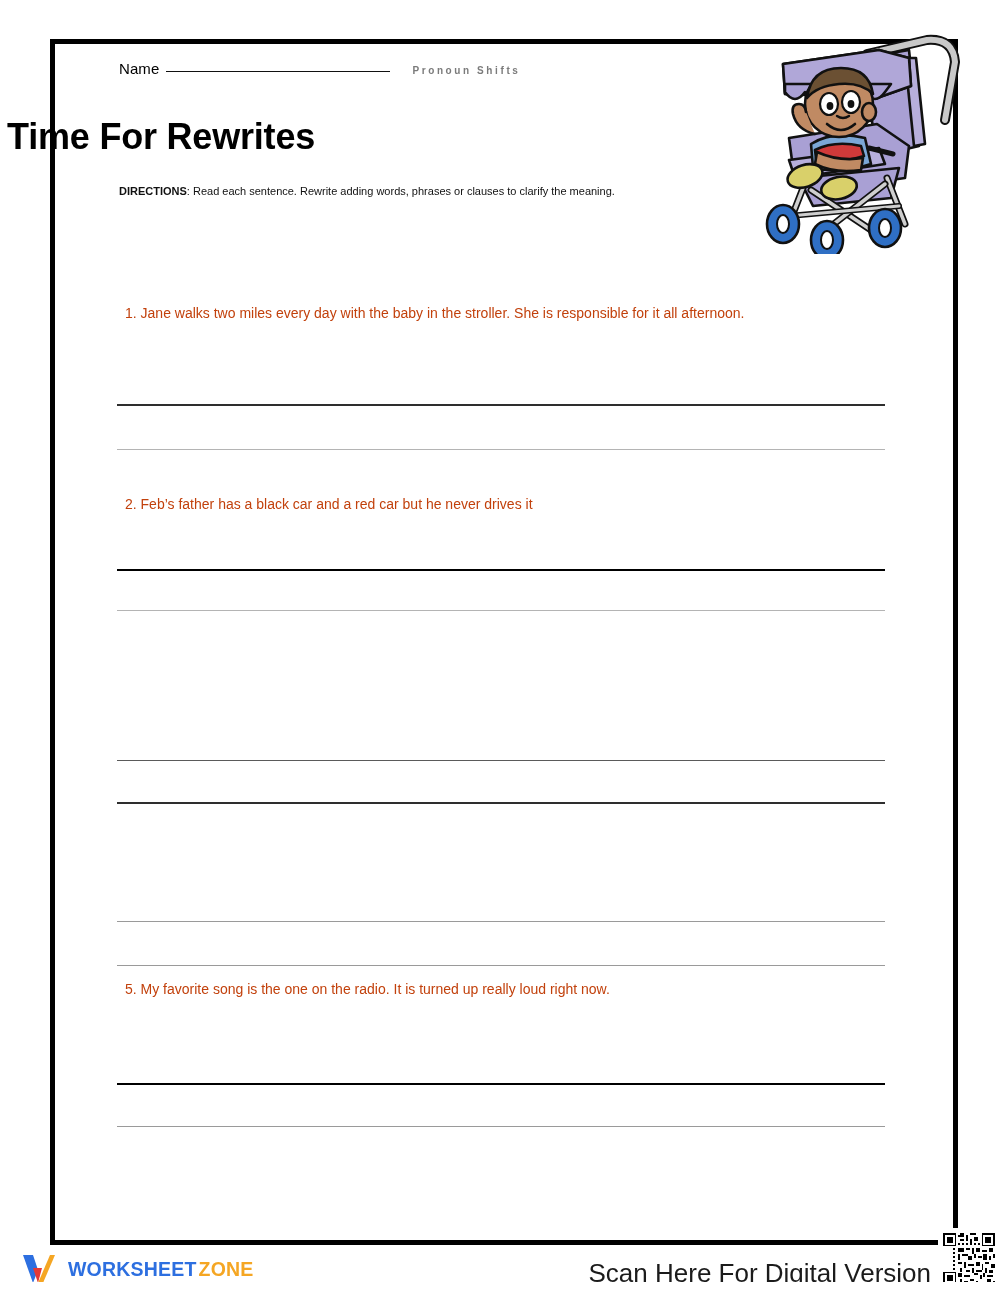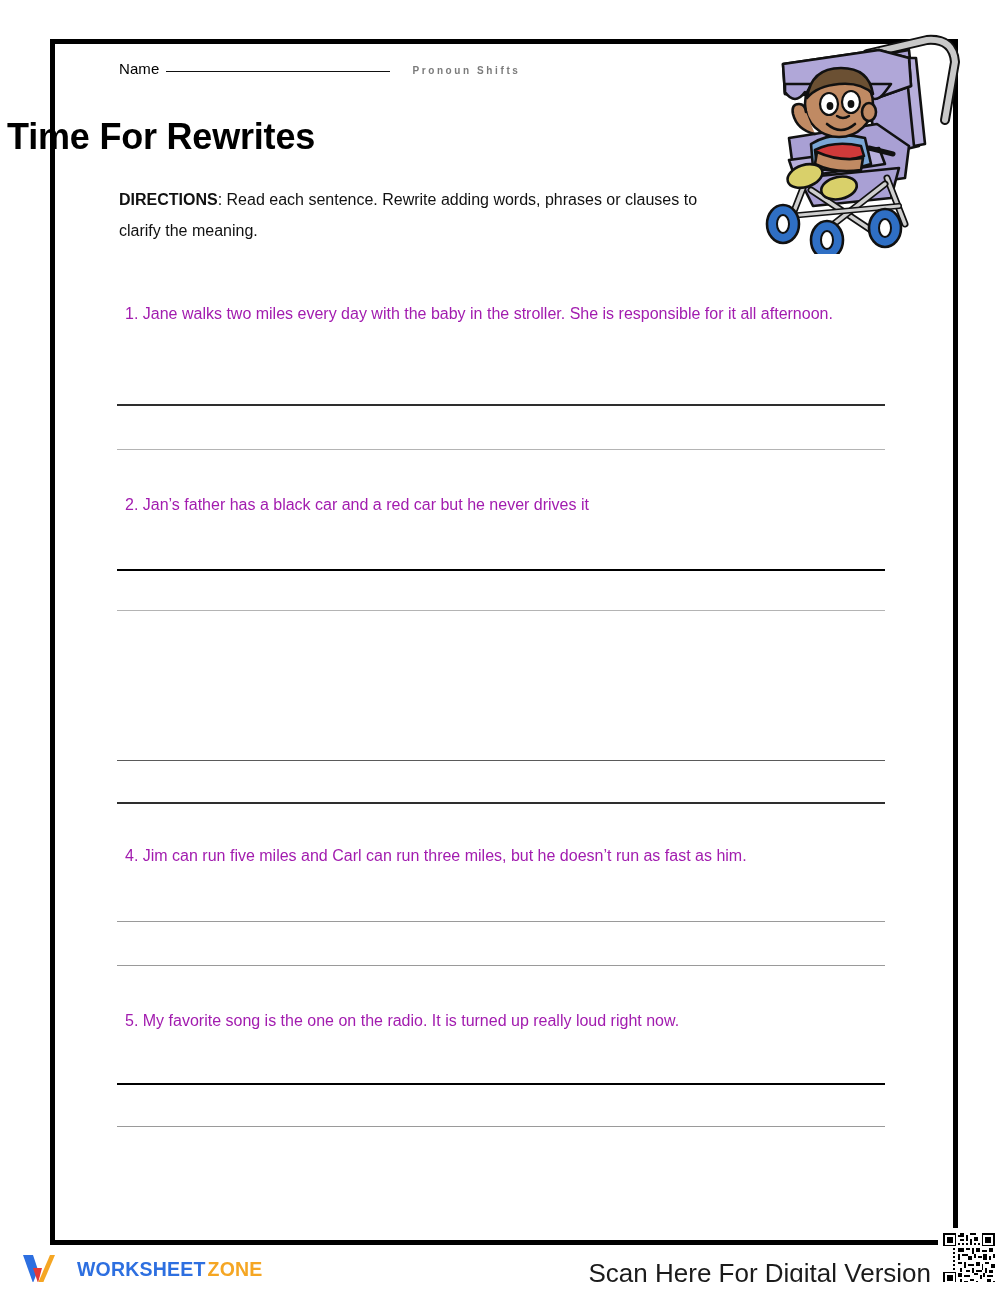--- a/index.html
+++ b/index.html
@@ -76,42 +76,42 @@
     color: #000;
     letter-spacing: -0.2px;
     padding-right: 190px;
     box-sizing: border-box;
   }
 
   
   .directions {
     position: absolute;
     left: 112px;
-    top: 184px;
+    top: 176px;
     width: 612px;
-    font-size: 16px;
+    font-size: 11px;
     line-height: 31px;
     color: #111;
   }
   .directions b { font-weight: bold; }
 
   
   .q {
     position: absolute;
     left: 118px;
     width: 762px;
-    font-size: 16px;
+    font-size: 14px;
     line-height: 31px;
-    color: #a21caf;
+    color: #c2410c;
   }
   .q1 { top: 298px; }
   .q2 { top: 489px; }
   .q3 { top: 649px; }
   .q4 { top: 840px; }
-  .q5 { top: 1005px; }
+  .q5 { top: 974px; }
 
   
   .rule {
     position: absolute;
     left: 110px;
     width: 768px;
     height: 0;
   }
   .rule.dark   { border-top: 2.2px solid #2e2e2e; }
   .rule.black  { border-top: 2.2px solid #000000; }
@@ -119,21 +119,21 @@
   .rule.light  { border-top: 1.4px solid #9a9a9a; }
   .rule.faint  { border-top: 1.2px solid #b4b4b4; }
 
   
   .footer-logo {
     position: absolute;
     left: 14px;
     top: 1252px;
     display: flex;
     align-items: center;
-    gap: 18px;
+    gap: 9px;
   }
   .logo-mark { width: 38px; height: 34px; display: block; }
   .logo-text {
     font-size: 19.5px;
     font-weight: bold;
     letter-spacing: .2px;
     white-space: nowrap;
   }
   .logo-text .ws { color: #2d6fe0; }
   .logo-text .zn { color: #f5a623; margin-left: 2px; }
@@ -182,28 +182,27 @@
   </div>
 
   <div class="title">Time For Rewrites</div>
 
   <div class="directions"><b>DIRECTIONS</b><span>: Read each sentence. Rewrite adding words, phrases or clauses to clarify the meaning.</span></div>
 
   <div class="q q1">1. Jane walks two miles every day with the baby in the stroller. She is responsible for it all afternoon.</div>
   <div class="rule dark" style="top:404px;"></div>
   <div class="rule faint" style="top:449px;"></div>
 
-  <div class="q q2">2.  Jan’s father has a black car and a red car but he never drives it</div>
+  <div class="q q2">2.  Feb’s father has a black car and a red car but he never drives it</div>
   <div class="rule black" style="top:569px;"></div>
   <div class="rule faint" style="top:610px;"></div>
 
   <div class="rule mid" style="top:760px;"></div>
   <div class="rule dark" style="top:802px;"></div>
 
-  <div class="q q4">4. Jim can run five miles and Carl can run three miles, but he doesn’t run as fast as him.</div>
   <div class="rule light" style="top:921px;"></div>
   <div class="rule light" style="top:965px;"></div>
 
   <div class="q q5">5. My favorite song is the one on the radio. It is turned up really loud right now.</div>
   <div class="rule black" style="top:1083px;"></div>
   <div class="rule light" style="top:1126px;"></div>
 
   <div class="stroller">
     <svg viewBox="0 0 212 226" xmlns="http://www.w3.org/2000/svg">
       <g stroke="#111" stroke-width="2.6" stroke-linejoin="round" stroke-linecap="round">

